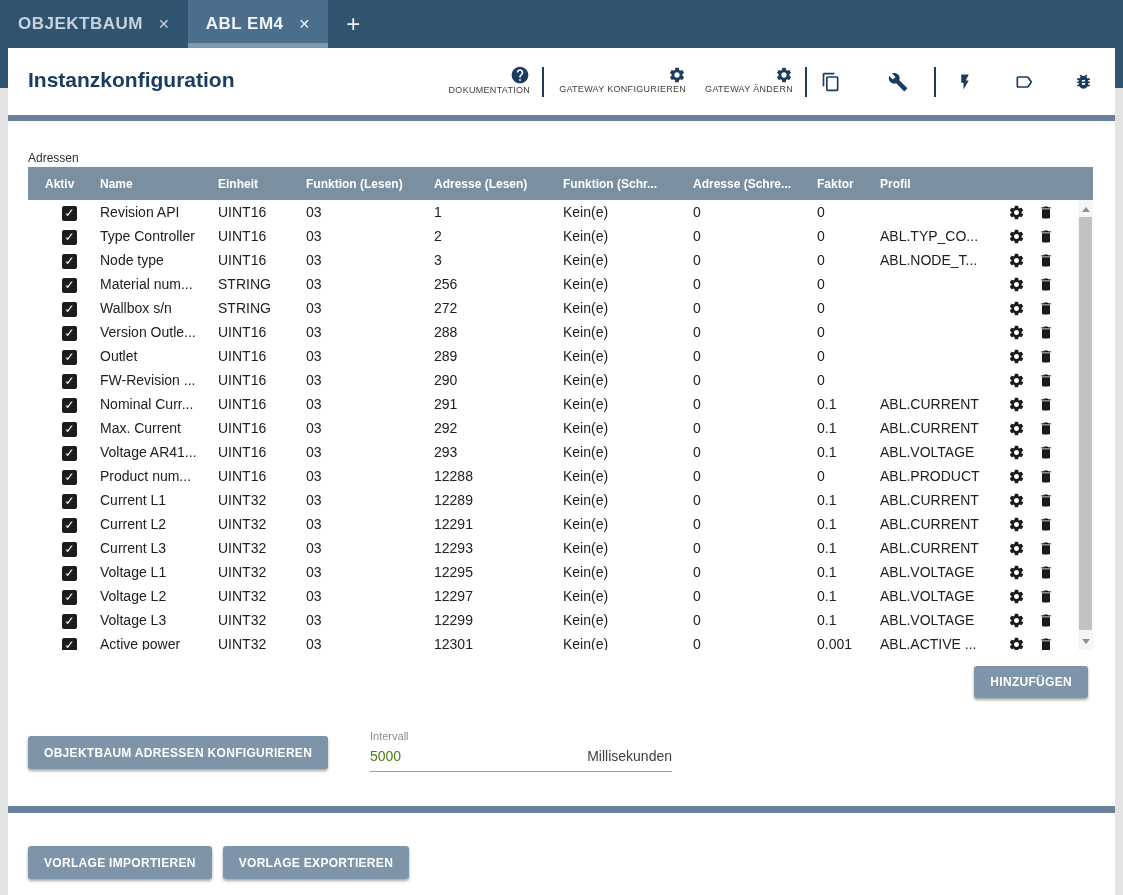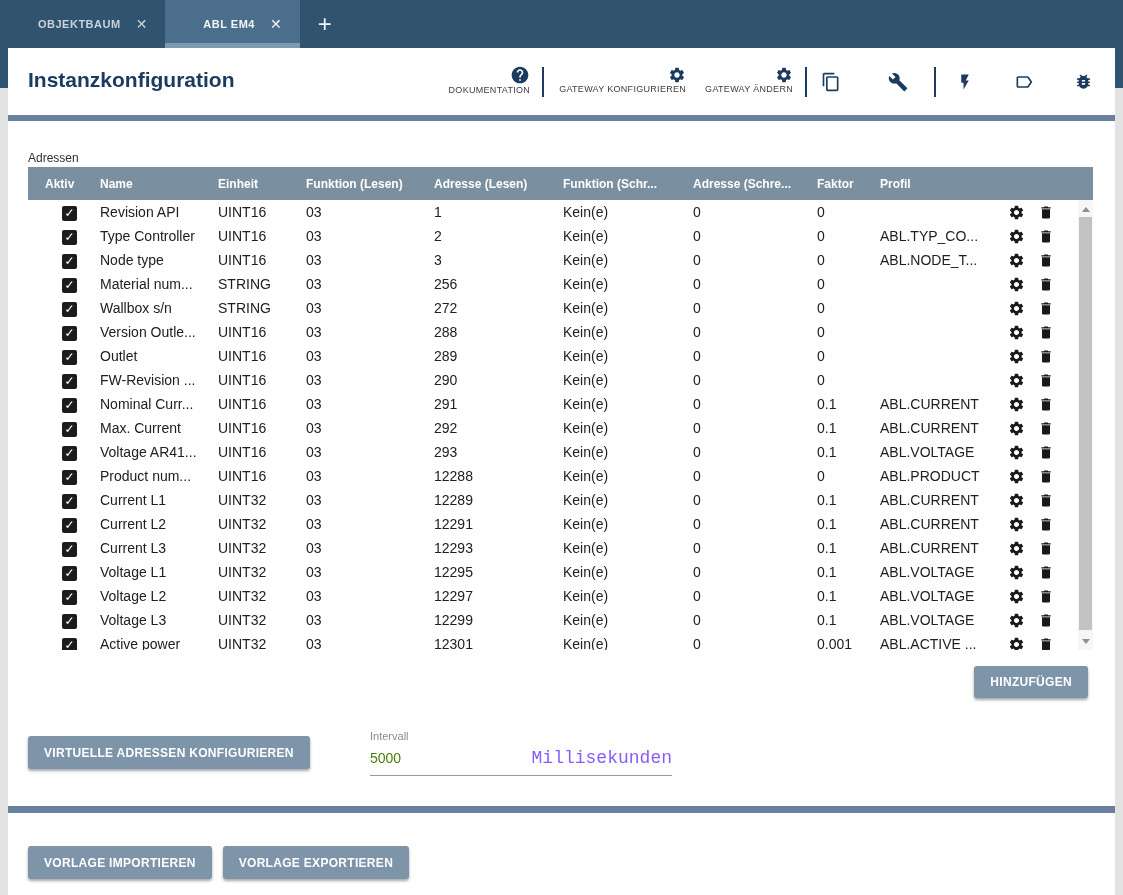--- a/index.html
+++ b/index.html
@@ -9,21 +9,21 @@
     background: #E3E3E3;
     position: relative;
     overflow: hidden;
     color: #1F1F1F;
   }
 
   
   .topband { position: absolute; left: 0; top: 0; width: 1123px; height: 88px; background: #30536F; }
   .tabbar { position: absolute; left: 0; top: 0; width: 1123px; height: 48px; display: flex; align-items: stretch; }
   .tab { display: flex; align-items: center; padding: 0 18px; cursor: pointer; position: relative; }
-  .tab-label { font-size: 11px; font-weight: 700; letter-spacing: .5px; color: #C9D3DC; margin-left: 20px; }
+  .tab-label { font-size: 17px; font-weight: 700; letter-spacing: .5px; color: #C9D3DC; }
   .tab-close { margin-left: 15px; font-size: 14px; color: #C9D3DC; line-height: 1; }
   .tab.active { background: #4B6E8D; }
   .tab.active .tab-label, .tab.active .tab-close { color: #F2F6F9; }
   .tab-underline { position: absolute; left: 0; right: 0; bottom: 0; height: 5px; background: #7E99AE; }
   .tab-add { display: flex; align-items: center; padding: 0 18px; color: #EDF2F6; font-size: 24px; font-weight: 400; cursor: pointer; }
 
   
   .card { position: absolute; left: 8px; top: 48px; width: 1107px; height: 847px; background: #FFFFFF; }
 
   
@@ -75,21 +75,21 @@
   
   .btn { display: inline-flex; align-items: center; justify-content: center; background: #7E94A9; color: #FFFFFF; font-family: "Liberation Sans", sans-serif; font-size: 12px; font-weight: 700; letter-spacing: .3px; border: none; border-radius: 3px; padding: 0 16px; height: 33px; box-shadow: 0 2px 3px rgba(0,0,0,.35); cursor: pointer; white-space: nowrap; }
   .btn-hinzufuegen { position: absolute; right: 27px; top: 618px; height: 32px; }
   .btn-virtuelle { position: absolute; left: 20px; top: 688px; }
 
   
   .interval-field { position: absolute; left: 362px; top: 682px; width: 302px; }
   .interval-label { font-size: 11px; color: #8C8C8C; }
   .interval-line { display: flex; align-items: baseline; justify-content: space-between; border-bottom: 1px solid #9A9A9A; padding: 4px 0 7px 0; margin-top: 2px; }
   .interval-input { border: none; outline: none; background: transparent; font-family: "Liberation Sans", sans-serif; font-size: 14px; color: #4d7c0f; width: 150px; padding: 0; }
-  .interval-unit { font-size: 18px; color: #8b5cf6; font-family: Liberation Mono, monospace; }
+  .interval-unit { font-size: 14px; color: #404040; }
 
   .bottom-buttons { position: absolute; left: 20px; top: 798px; display: flex; }
   .bottom-buttons .btn + .btn { margin-left: 11px; }
 </style>
 </head>
 <body>
 
 <div class="topband"></div>
 <div class="tabbar">
   <div class="tab">
@@ -689,21 +689,21 @@
       <div class="vscrollbar">
         <div class="sb-up"></div>
         <div class="sb-thumb"></div>
         <div class="sb-down"></div>
       </div>
     </div>
   </div>
 
   <button class="btn btn-hinzufuegen">HINZUFÜGEN</button>
 
-  <button class="btn btn-virtuelle">VIRTUELLE ADRESSEN KONFIGURIEREN</button>
+  <button class="btn btn-virtuelle">OBJEKTBAUM ADRESSEN KONFIGURIEREN</button>
 
   <div class="interval-field">
     <div class="interval-label">Intervall</div>
     <div class="interval-line">
       <input class="interval-input" value="5000" style="">
       <span class="interval-unit">Millisekunden</span>
     </div>
   </div>
 
   <div class="divider d2"></div>

